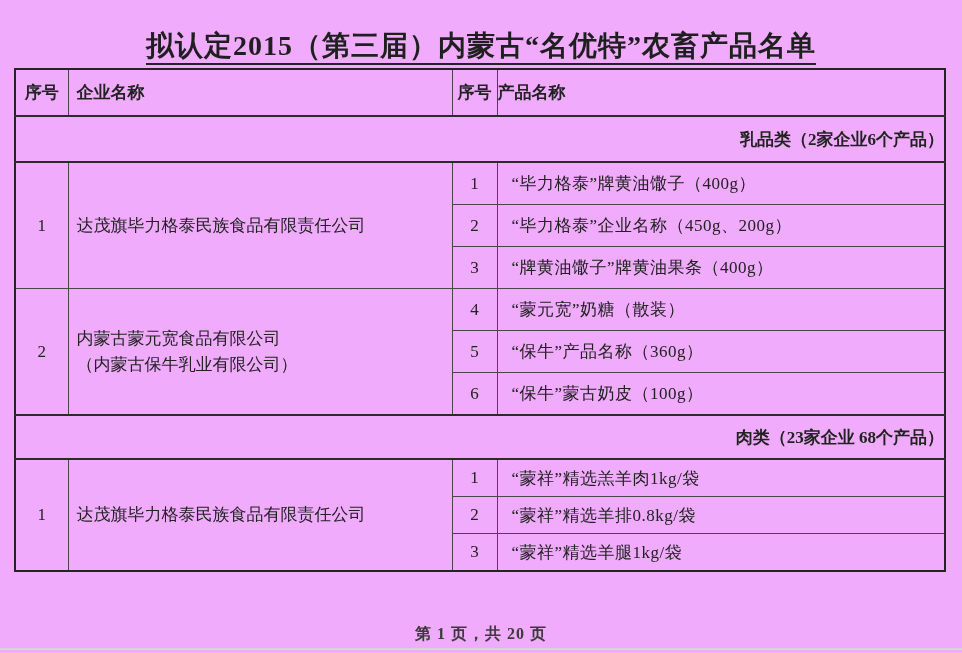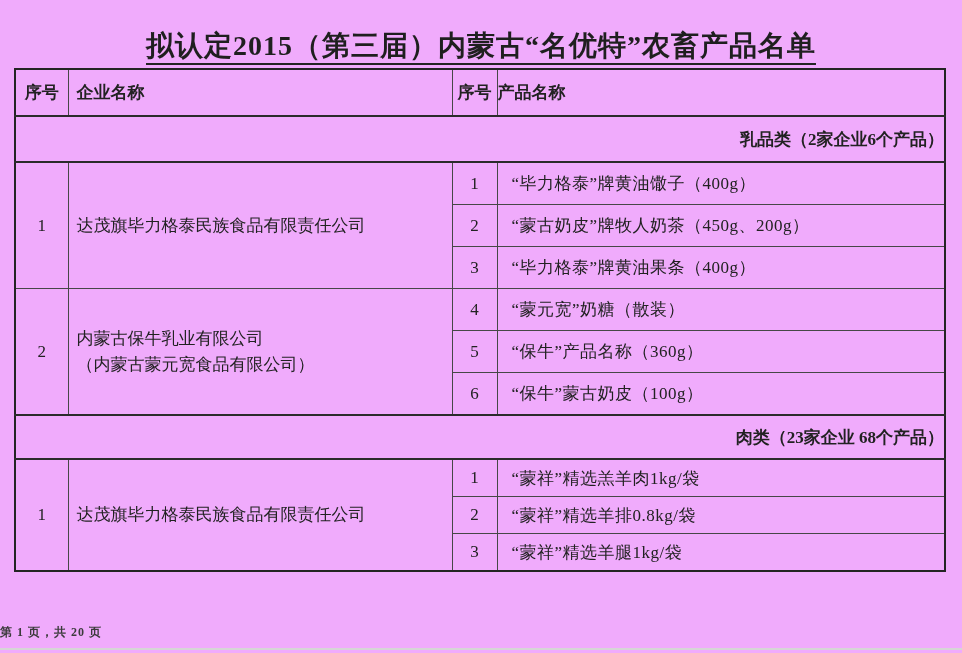--- a/index.html
+++ b/index.html
@@ -79,21 +79,22 @@
   }
   th.h-company { text-align: left; padding-left: 8px !important; }
   th.h-product { text-align: left; }
   tr.row-dairy td { height: 41px; }
   tr.row-meat  td { height: 36px; }
   .footer {
     position: absolute;
     top: 624px;
     left: 0;
     width: 100%;
-    font-size: 12px;
+    text-align: center;
+    font-size: 16px;
     font-weight: bold;
     color: #3b3b3b;
     letter-spacing: 1px;
   }
   .bottom-edge-line {
     position: absolute;
     left: 0;
     right: 0;
     bottom: 3px;
     height: 2px;
@@ -132,32 +133,32 @@
     <tr class="row-dairy">
       <td class="c-seq" rowspan="3">1</td>
       <td class="c-company" rowspan="3">
         <div>达茂旗毕力格泰民族食品有限责任公司</div>
       </td>
       <td class="c-seq">1</td>
       <td class="c-product">“毕力格泰”牌黄油馓子（400g）</td>
     </tr>
     <tr class="row-dairy">
       <td class="c-seq">2</td>
-      <td class="c-product">“蒙古奶皮”牌牧人奶茶（450g、200g）</td>
+      <td class="c-product">“毕力格泰”企业名称（450g、200g）</td>
     </tr>
     <tr class="row-dairy">
       <td class="c-seq">3</td>
-      <td class="c-product">“毕力格泰”牌黄油果条（400g）</td>
+      <td class="c-product">“牌黄油馓子”牌黄油果条（400g）</td>
     </tr>
 
     <tr class="row-dairy">
       <td class="c-seq" rowspan="3">2</td>
       <td class="c-company" rowspan="3">
-        <div>内蒙古保牛乳业有限公司</div>
-        <div>（内蒙古蒙元宽食品有限公司）</div>
+        <div>内蒙古蒙元宽食品有限公司</div>
+        <div>（内蒙古保牛乳业有限公司）</div>
       </td>
       <td class="c-seq">4</td>
       <td class="c-product">“蒙元宽”奶糖（散装）</td>
     </tr>
     <tr class="row-dairy">
       <td class="c-seq">5</td>
       <td class="c-product">“保牛”产品名称（360g）</td>
     </tr>
     <tr class="row-dairy">
       <td class="c-seq">6</td>

